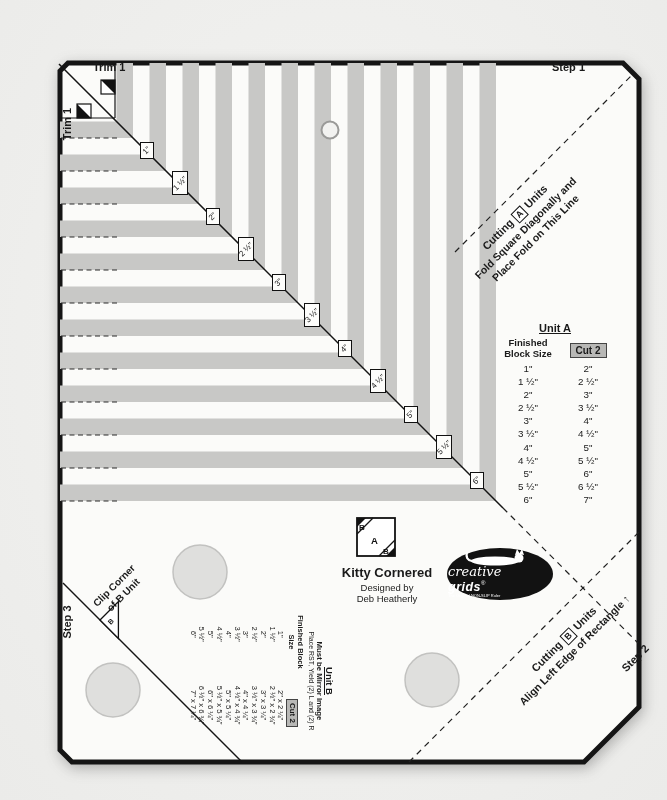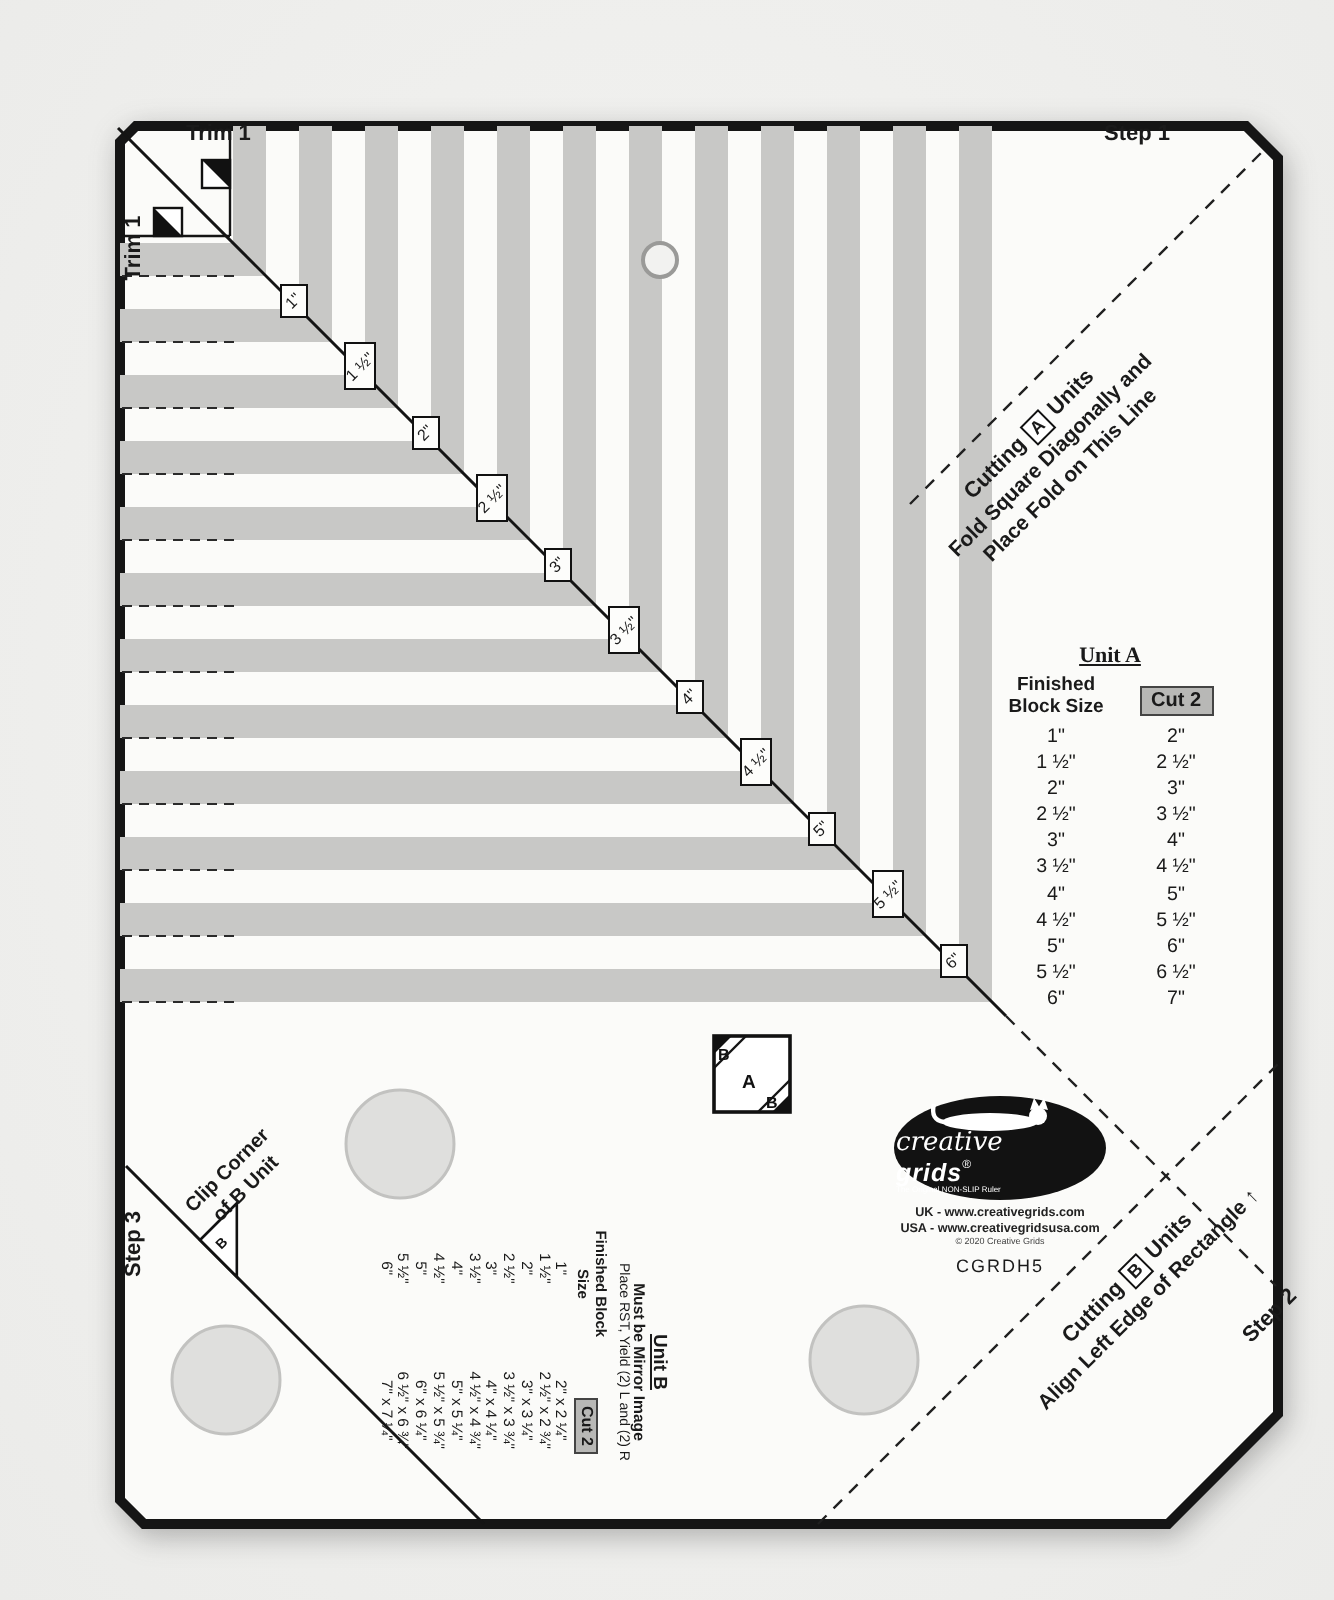--- a/index.html
+++ b/index.html
@@ -29,21 +29,21 @@
   .kc-designer { font-size:9.5px; line-height:11px; }
 
   
   .size-box { position:absolute; width:16px; height:24px; background:#fdfdfb;
               border:1px solid #111; display:flex; align-items:center; justify-content:center; }
   .size-box.short { width:14px; height:17px; }
   .size-box span { transform:rotate(-45deg); font-size:8px; white-space:nowrap; }
 
   
   .unit-a { left:438px; top:262px; width:120px; }
-  .ua-title { text-align:center; font-weight:bold; font-size:11px; text-decoration:underline;font-family:Liberation Serif, serif; }
+  .ua-title { text-align:center; font-weight:bold; font-size:11px; text-decoration:underline; }
   .ua-header { display:flex; align-items:center; margin:4px 0 3px; }
   .ua-h1 { width:55%; font-weight:bold; font-size:9.5px; line-height:10.5px; text-align:center; }
   .ua-h2 { width:45%; text-align:center; }
   .cut-chip { display:inline-block; background:#b8b8b6; border:1px solid #444; padding:0 5px;
               font-weight:bold; font-size:10px; line-height:13px; }
   .ua-rows { font-size:9.8px; }
   .ua-rows .trow { display:flex; line-height:13.1px; }
   .ua-rows .trow span:first-child { width:55%; text-align:center; }
   .ua-rows .trow span:last-child { width:45%; text-align:center; }
 
@@ -237,20 +237,25 @@
         <span>Align Left Edge of Rectangle</span>
         <span>↑</span>
       </div>
     </div>
 
     <div class="ov clip">
       <div>Clip Corner</div>
       <div>of B Unit</div>
     </div>
 
+    <div class="ov title-block">
+      <div class="kc-title">Kitty Cornered</div>
+      <div class="kc-by">Designed by</div>
+      <div class="kc-designer">Deb Heatherly</div>
+    </div>
 
     <div class="ov unit-a">
       <div class="ua-title">Unit A</div>
       <div class="ua-header">
         <div class="ua-h1">Finished Block Size</div>
         <div class="ua-h2"><span class="cut-chip">Cut 2</span></div>
       </div>
       <div id="unitA-rows" class="ua-rows">
           <div class="trow">
             <span>1"</span>
@@ -355,21 +360,15 @@
         </div>
     </div>
 
     <div class="ov logo-text">
       <div><span class="lg-script">creative</span></div>
       <div>
         <span class="lg-bold">grids</span><span class="lg-reg">®</span>
       </div>
       <div class="lg-tag">The Original NON-SLIP Ruler</div>
     </div>
-    <div class="ov logo-sub">
-      <div class="ls-site">UK - www.creativegrids.com</div>
-      <div class="ls-site">USA - www.creativegridsusa.com</div>
-      <div class="ls-copy">© 2020 Creative Grids</div>
-      <div class="ls-sku">CGRDH5</div>
-    </div>
 
   </div>
 </div>
 
 </body></html>

